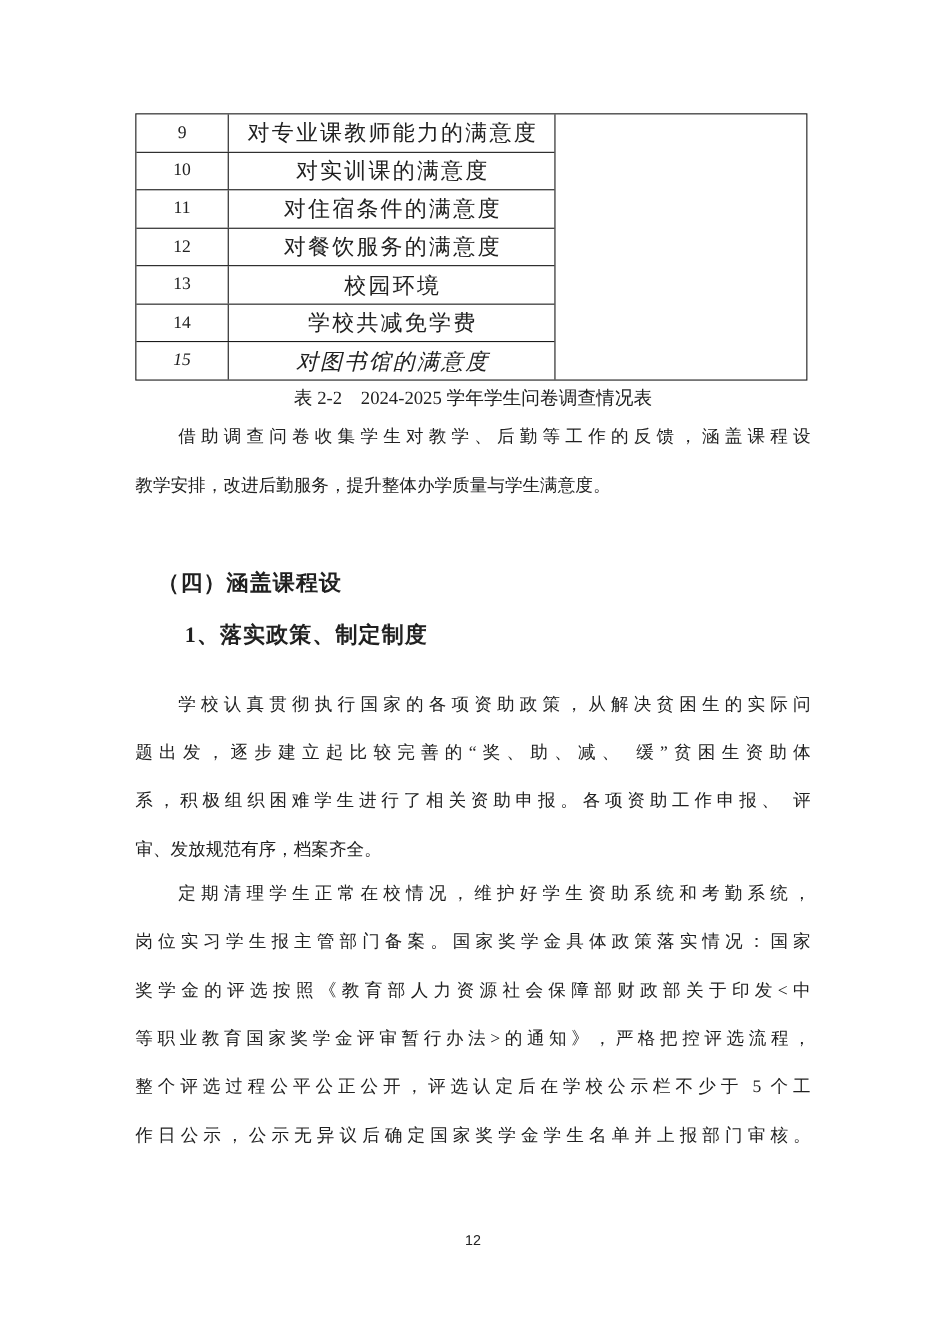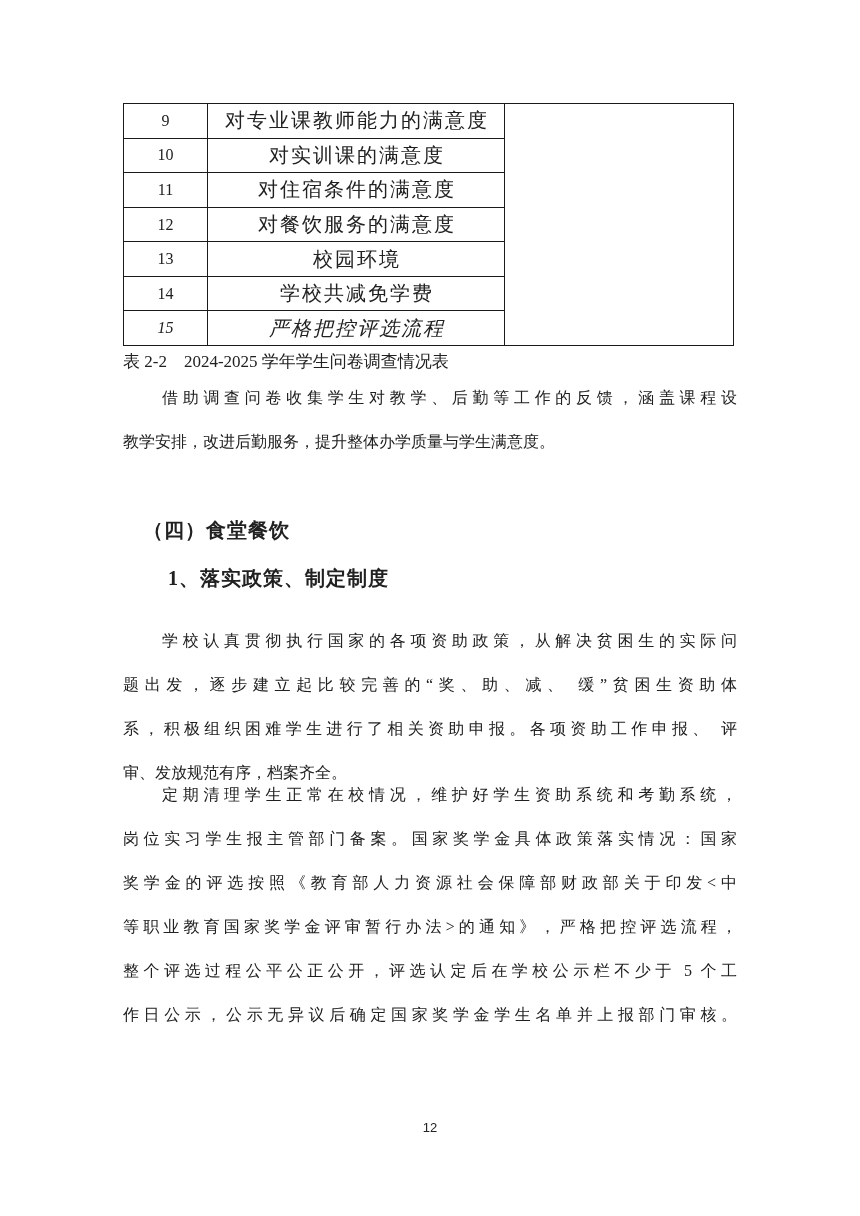--- a/index.html
+++ b/index.html
@@ -42,34 +42,35 @@
     flex: 1 1 auto;
     display: flex; align-items: center; justify-content: center;
     font-size: 20px; letter-spacing: 2px; text-indent: 2px;
     box-sizing: border-box;
   }
   .t-merged { flex: 1 1 auto; border-left: 1px solid #1a1a1a; box-sizing: border-box; }
 
   .caption {
     position: absolute;
     left: 123px; top: 350px; width: 614px;
+    text-align: center;
     font-size: 17px;
     white-space: pre-wrap;
   }
 
   
   .para {
     position: absolute;
     left: 123px;
     width: 614px;
     font-size: 16px;
   }
   .p1 { top: 376px; }
   .p2 { top: 619px; }
-  .p3 { top: 773px; font-family: Liberation Serif, serif; }
+  .p3 { top: 791px; font-family: Liberation Serif, serif; }
   .p4 { top: 1046px; }
   .line {
     height: 44px;
     line-height: 44px;
     text-align: justify;
     text-align-last: justify;
     overflow: hidden;
     white-space: pre-wrap;
   }
   .line.plain { text-align: left; text-align-last: left; }
@@ -121,34 +122,34 @@
         <div class="t-row">
         <div class="t-num">13</div>
         <div class="t-label">校园环境</div>
       </div>
         <div class="t-row">
         <div class="t-num">14</div>
         <div class="t-label">学校共减免学费</div>
       </div>
         <div class="t-row">
         <div class="t-num">15</div>
-        <div class="t-label">严格把控评选流程</div>
+        <div class="t-label">对图书馆的满意度</div>
       </div>
       </div>
     <div class="t-merged"></div>
   </div>
 
   <div class="caption">表 2-2　2024-2025 学年学生问卷调查情况表</div>
 
   <div class="para p1">
       <div class="line first">借助调查问卷收集学生对教学、后勤等工作的反馈，涵盖课程设</div>
       <div class="line plain">教学安排，改进后勤服务，提升整体办学质量与学生满意度。</div>
     </div>
 
-  <div class="heading h1">（四）食堂餐饮</div>
+  <div class="heading h1">（四）涵盖课程设</div>
   <div class="heading h2">1、落实政策、制定制度</div>
 
   <div class="para p2">
       <div class="line first">学校认真贯彻执行国家的各项资助政策，从解决贫困生的实际问</div>
       <div class="line">题出发，逐步建立起比较完善的“奖、助、减、 缓”贫困生资助体</div>
       <div class="line">系，积极组织困难学生进行了相关资助申报。各项资助工作申报、 评</div>
       <div class="line plain">审、发放规范有序，档案齐全。</div>
     </div>
 
   <div class="para p3">

